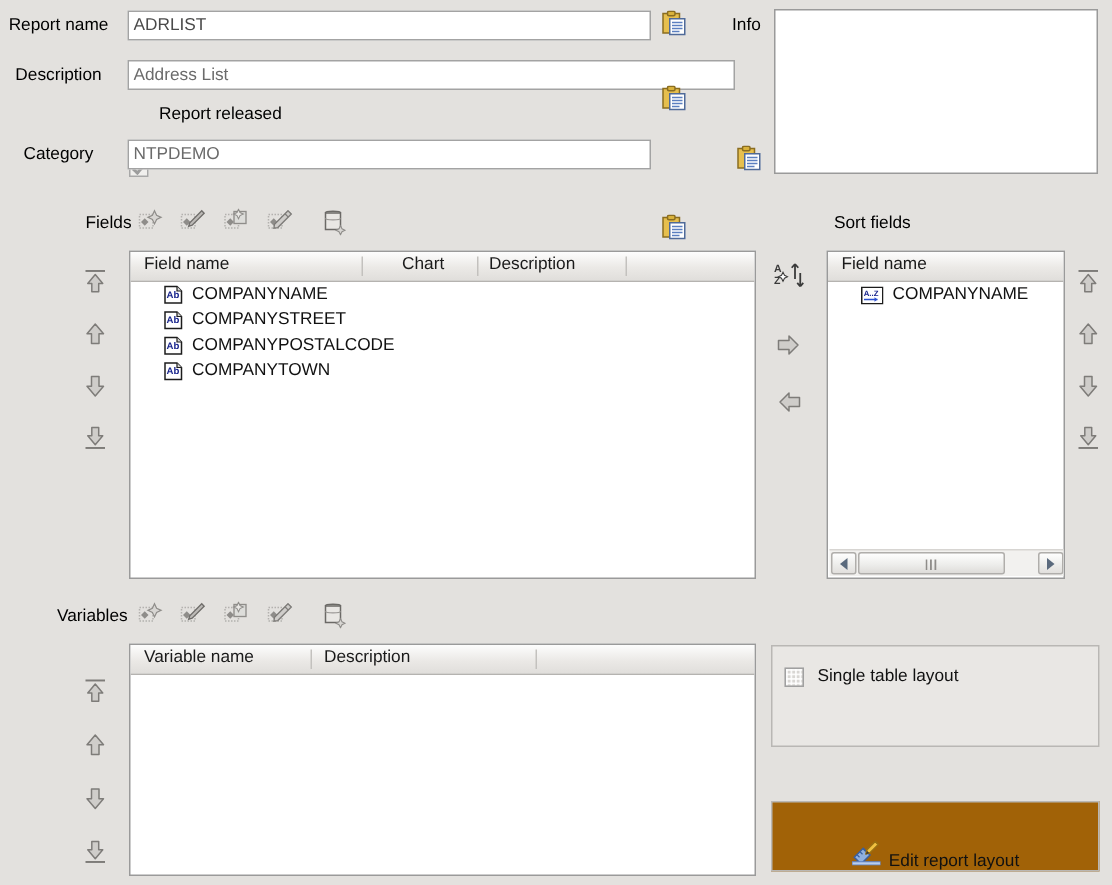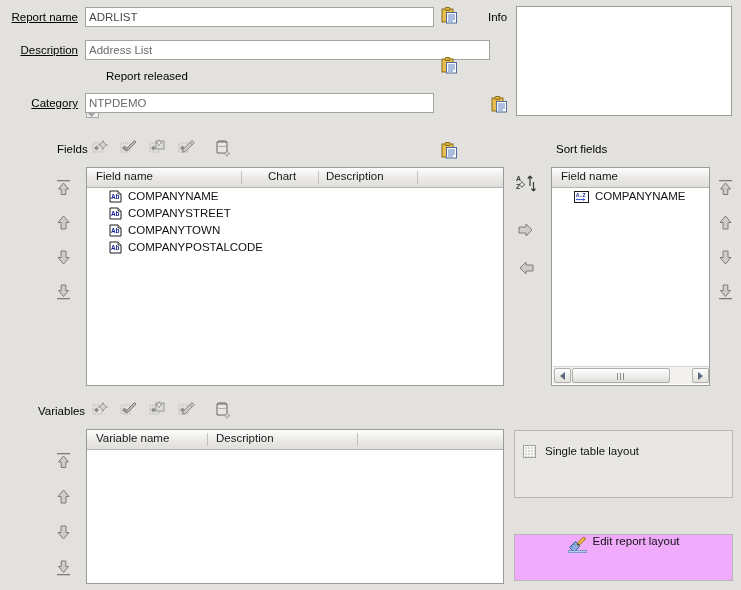--- a/index.html
+++ b/index.html
@@ -19,21 +19,21 @@
     -webkit-font-smoothing: none;
   }
   .abs { position: absolute; }
 
   
   .lbl {
     font-size: 11.5px;
     color: #000;
     white-space: nowrap;
   }
-  .lbl-right { text-align: right; text-decoration: underline; }
+  .lbl-right { text-align: center; }
 
   
   .tbox {
     box-sizing: border-box;
     background: #ffffff;
     border: 1px solid #a3a3a3;
     font-family: "Liberation Sans", sans-serif;
     font-size: 11.5px;
     color: #6b6b6b;
     padding: 0 3px;
@@ -150,23 +150,23 @@
     position: absolute;
     border: 1px solid #b9b7b4;
     background: #e9e7e4;
   }
 
   
   .bigbtn {
     box-sizing: border-box;
     position: absolute;
     border: 1px solid #b9b7b4;
-    background: #f0abfc;
+    background: #a16207;
     display: flex;
-    align-items: flex-start;
+    align-items: flex-end;
     justify-content: center;
     gap: 6px;
     font-size: 11.5px;
     color: #111;
     cursor: default;
   }
 
   
   .hscroll {
     position: absolute;
@@ -404,31 +404,31 @@
       <span class="rtext">COMPANYSTREET</span>
     </div>
     <div class="lrow">
       <span class="ico-ab">
         <svg class="ico-ab" viewBox="0 0 13 13">
           <path d="M1 1 h8 l3 3 v8 h-11 z" fill="#ffffff" stroke="#1c1c1c" stroke-width="1"></path>
           <path d="M9 1 v3 h3" fill="#d6d6d6" stroke="#1c1c1c" stroke-width=".8"></path>
           <text x="2" y="8.6" font-family="'Liberation Sans',sans-serif" font-size="6.4" fill="#17238c" font-weight="bold">Ab</text>
         </svg>
       </span>
-      <span class="rtext">COMPANYTOWN</span>
+      <span class="rtext">COMPANYPOSTALCODE</span>
     </div>
     <div class="lrow">
       <span class="ico-ab">
         <svg class="ico-ab" viewBox="0 0 13 13">
           <path d="M1 1 h8 l3 3 v8 h-11 z" fill="#ffffff" stroke="#1c1c1c" stroke-width="1"></path>
           <path d="M9 1 v3 h3" fill="#d6d6d6" stroke="#1c1c1c" stroke-width=".8"></path>
           <text x="2" y="8.6" font-family="'Liberation Sans',sans-serif" font-size="6.4" fill="#17238c" font-weight="bold">Ab</text>
         </svg>
       </span>
-      <span class="rtext">COMPANYPOSTALCODE</span>
+      <span class="rtext">COMPANYTOWN</span>
     </div>
   </div>
 </div>
 
 
 <div class="abs lbl" style="left:556px;top:143px;">Sort fields</div>
 
 
 <div class="arrowbtn" style="left:515px;top:173px;">
   <svg width="22" height="22" viewBox="0 0 22 22">

